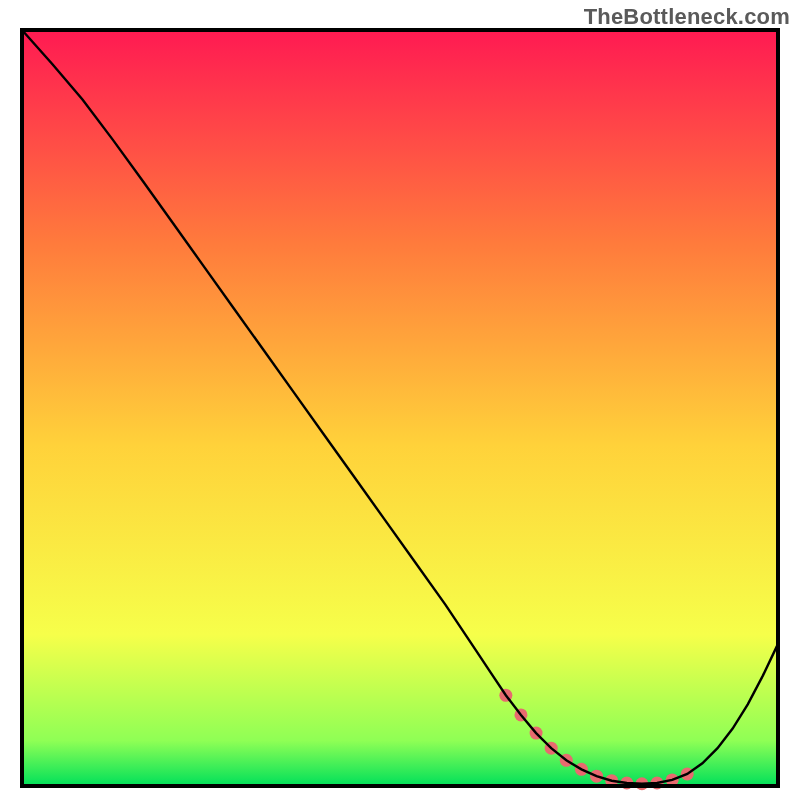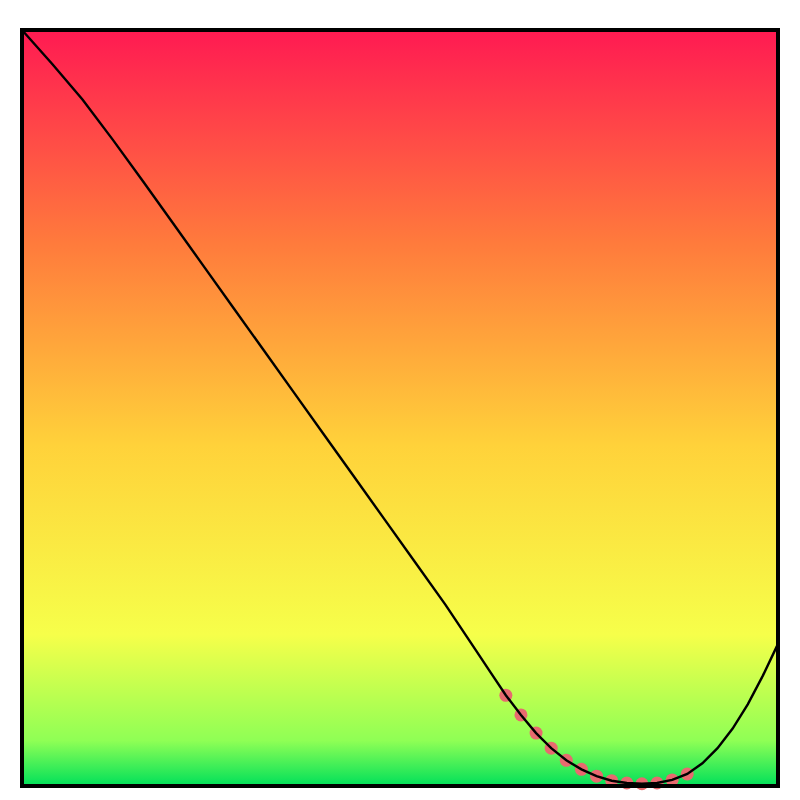--- a/index.html
+++ b/index.html
@@ -66,13 +66,14 @@
         <circle cx="657.04" cy="782.98" r="6.5"></circle>
         <circle cx="672.16" cy="779.95" r="6.5"></circle>
         <circle cx="687.28" cy="773.90" r="6.5"></circle>
       </g>
 
     <path id="curve" fill="none" stroke="#000000" stroke-width="2.4" d="M22.00 30.00 L52.24 64.02 L82.48 99.55 L112.72 139.62 L142.96 181.20 L173.20 223.54 L203.44 265.87 L233.68 308.21 L263.92 350.54 L294.16 392.88 L324.40 435.22 L354.64 477.55 L384.88 519.89 L415.12 562.22 L445.36 604.56 L475.60 649.92 L490.72 672.60 L505.84 695.28 L520.96 714.94 L536.08 733.08 L551.20 748.20 L566.32 760.30 L581.44 769.37 L596.56 776.17 L611.68 780.71 L626.80 782.98 L641.92 783.73 L657.04 782.98 L672.16 779.95 L687.28 773.90 L702.40 763.32 L717.52 748.20 L732.64 728.54 L747.76 704.35 L762.88 675.62 L778.00 643.87"></path>
 
     <rect id="plot-border" x="22" y="30" width="756" height="756" fill="none" stroke="#000" stroke-width="4"></rect>
   </svg>
 
+  <div class="watermark">TheBottleneck.com</div>
 </div>
 
 </body></html>

